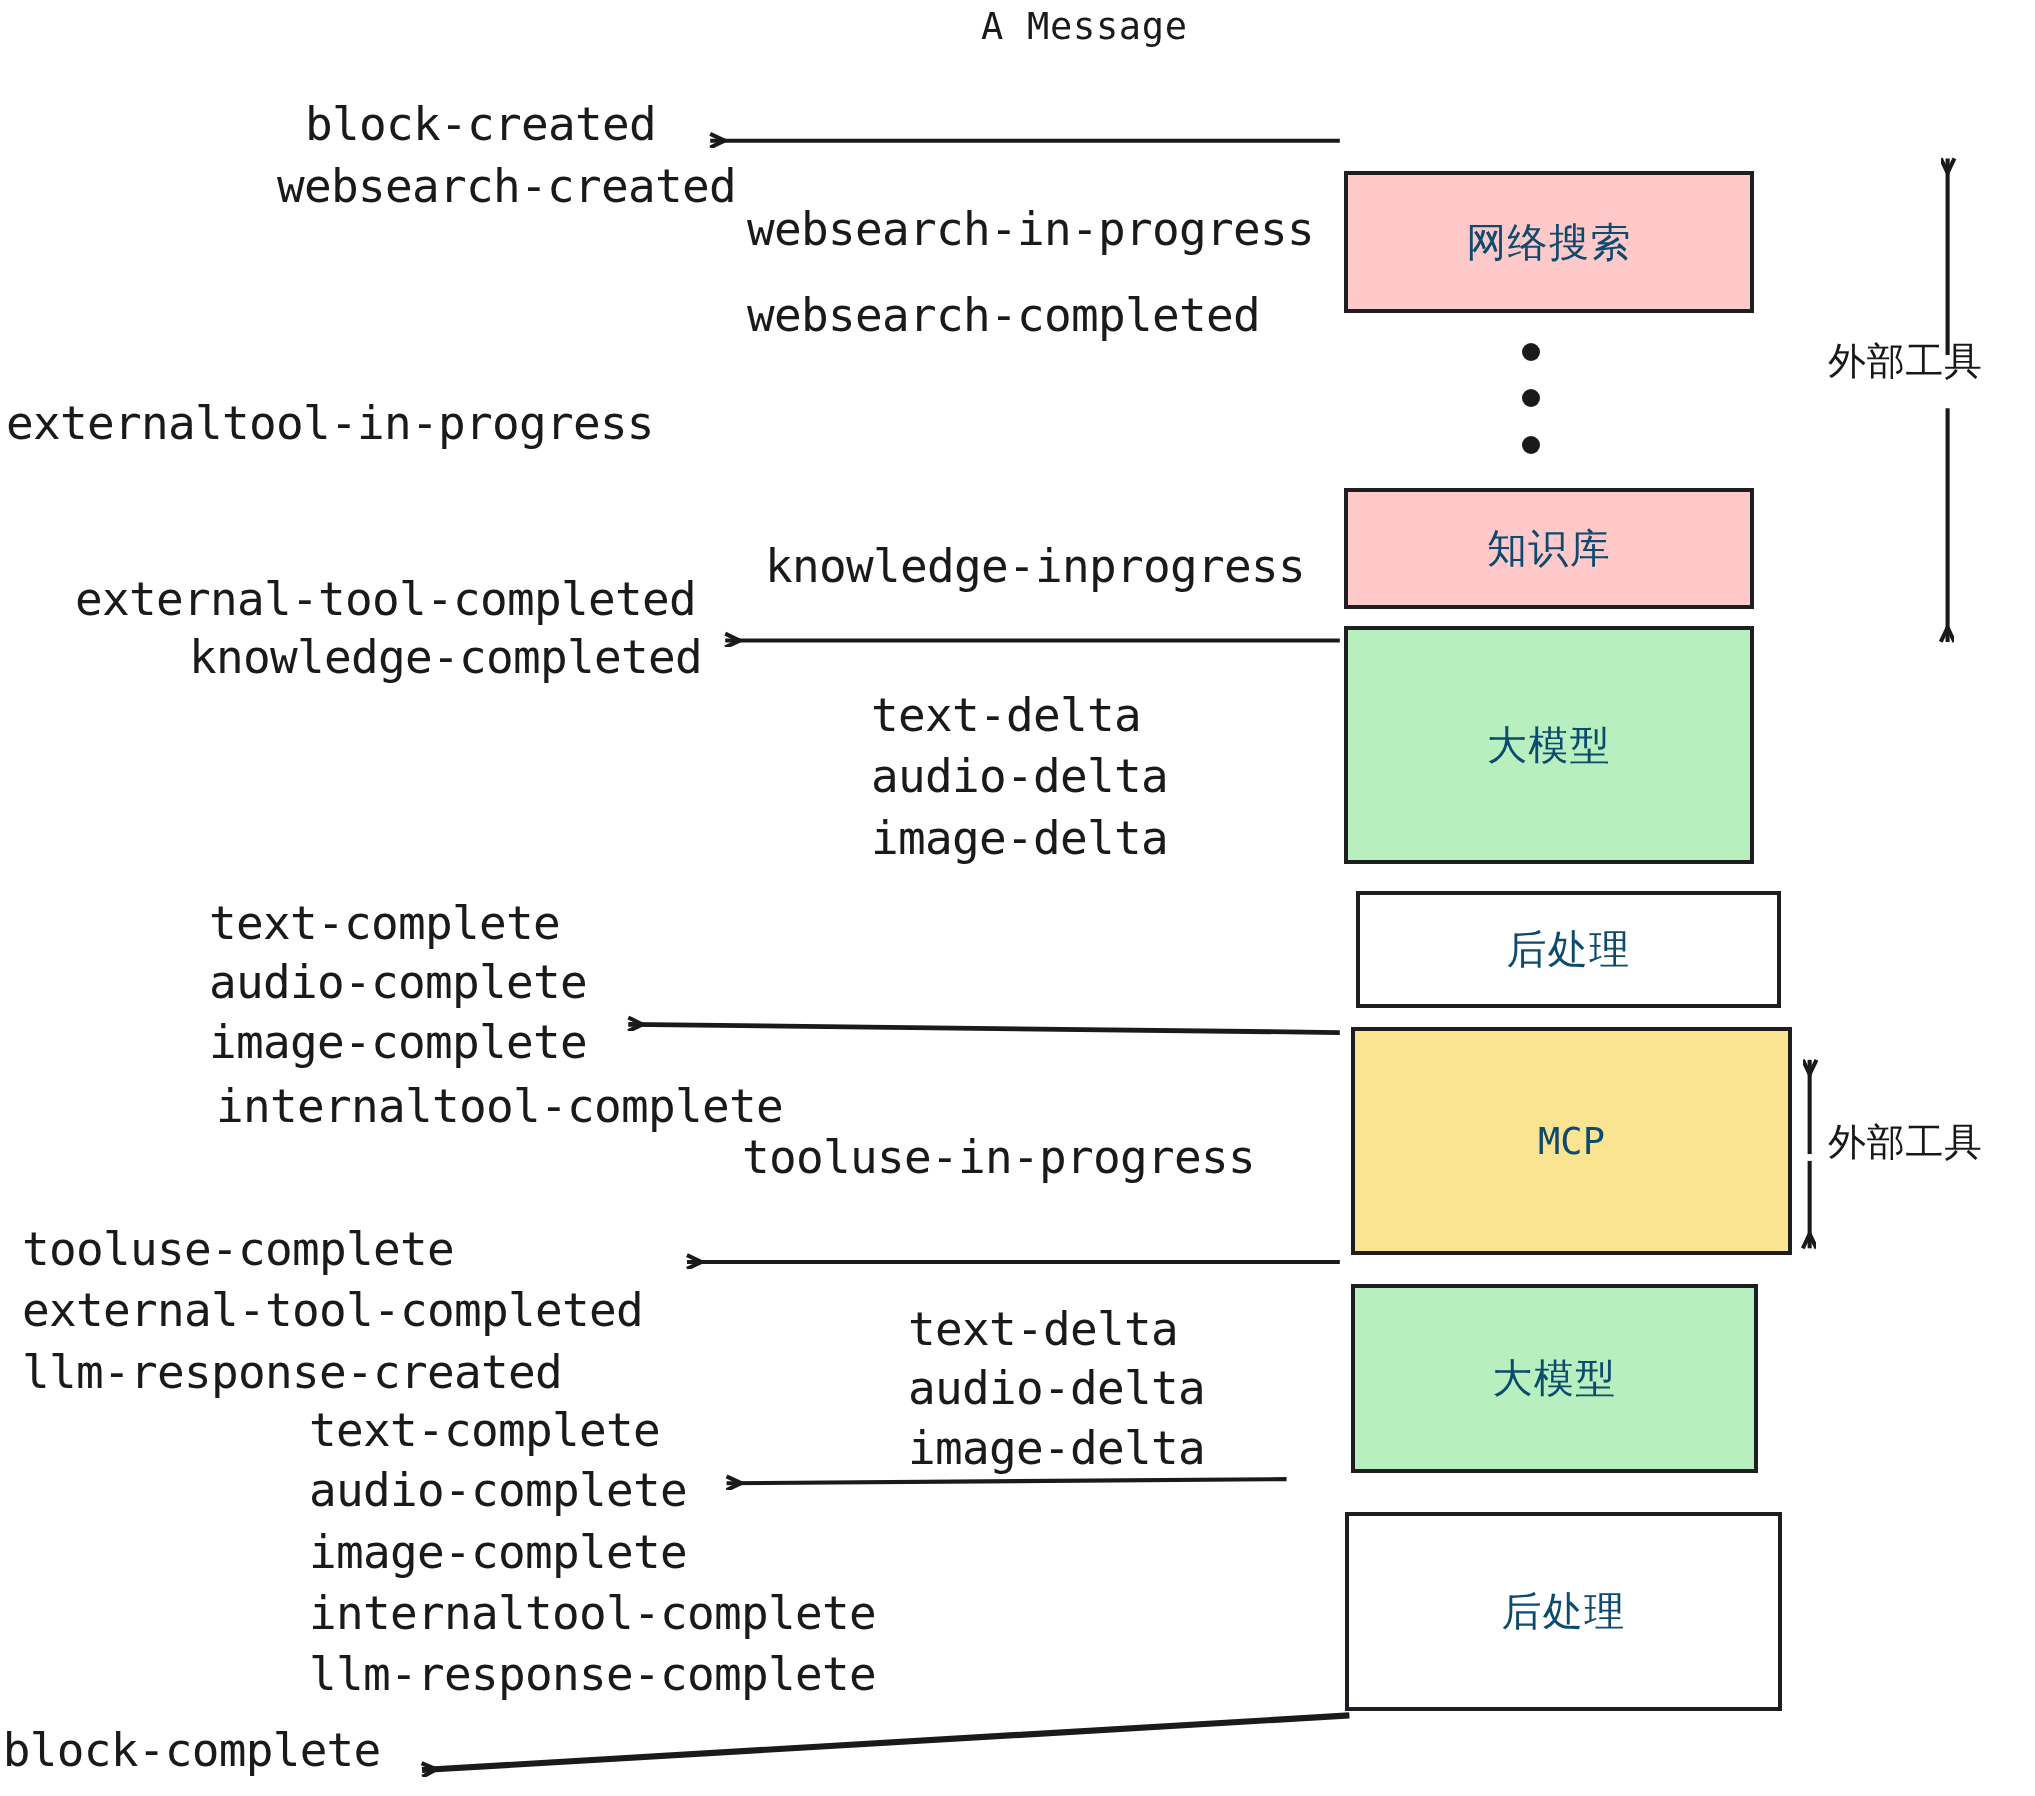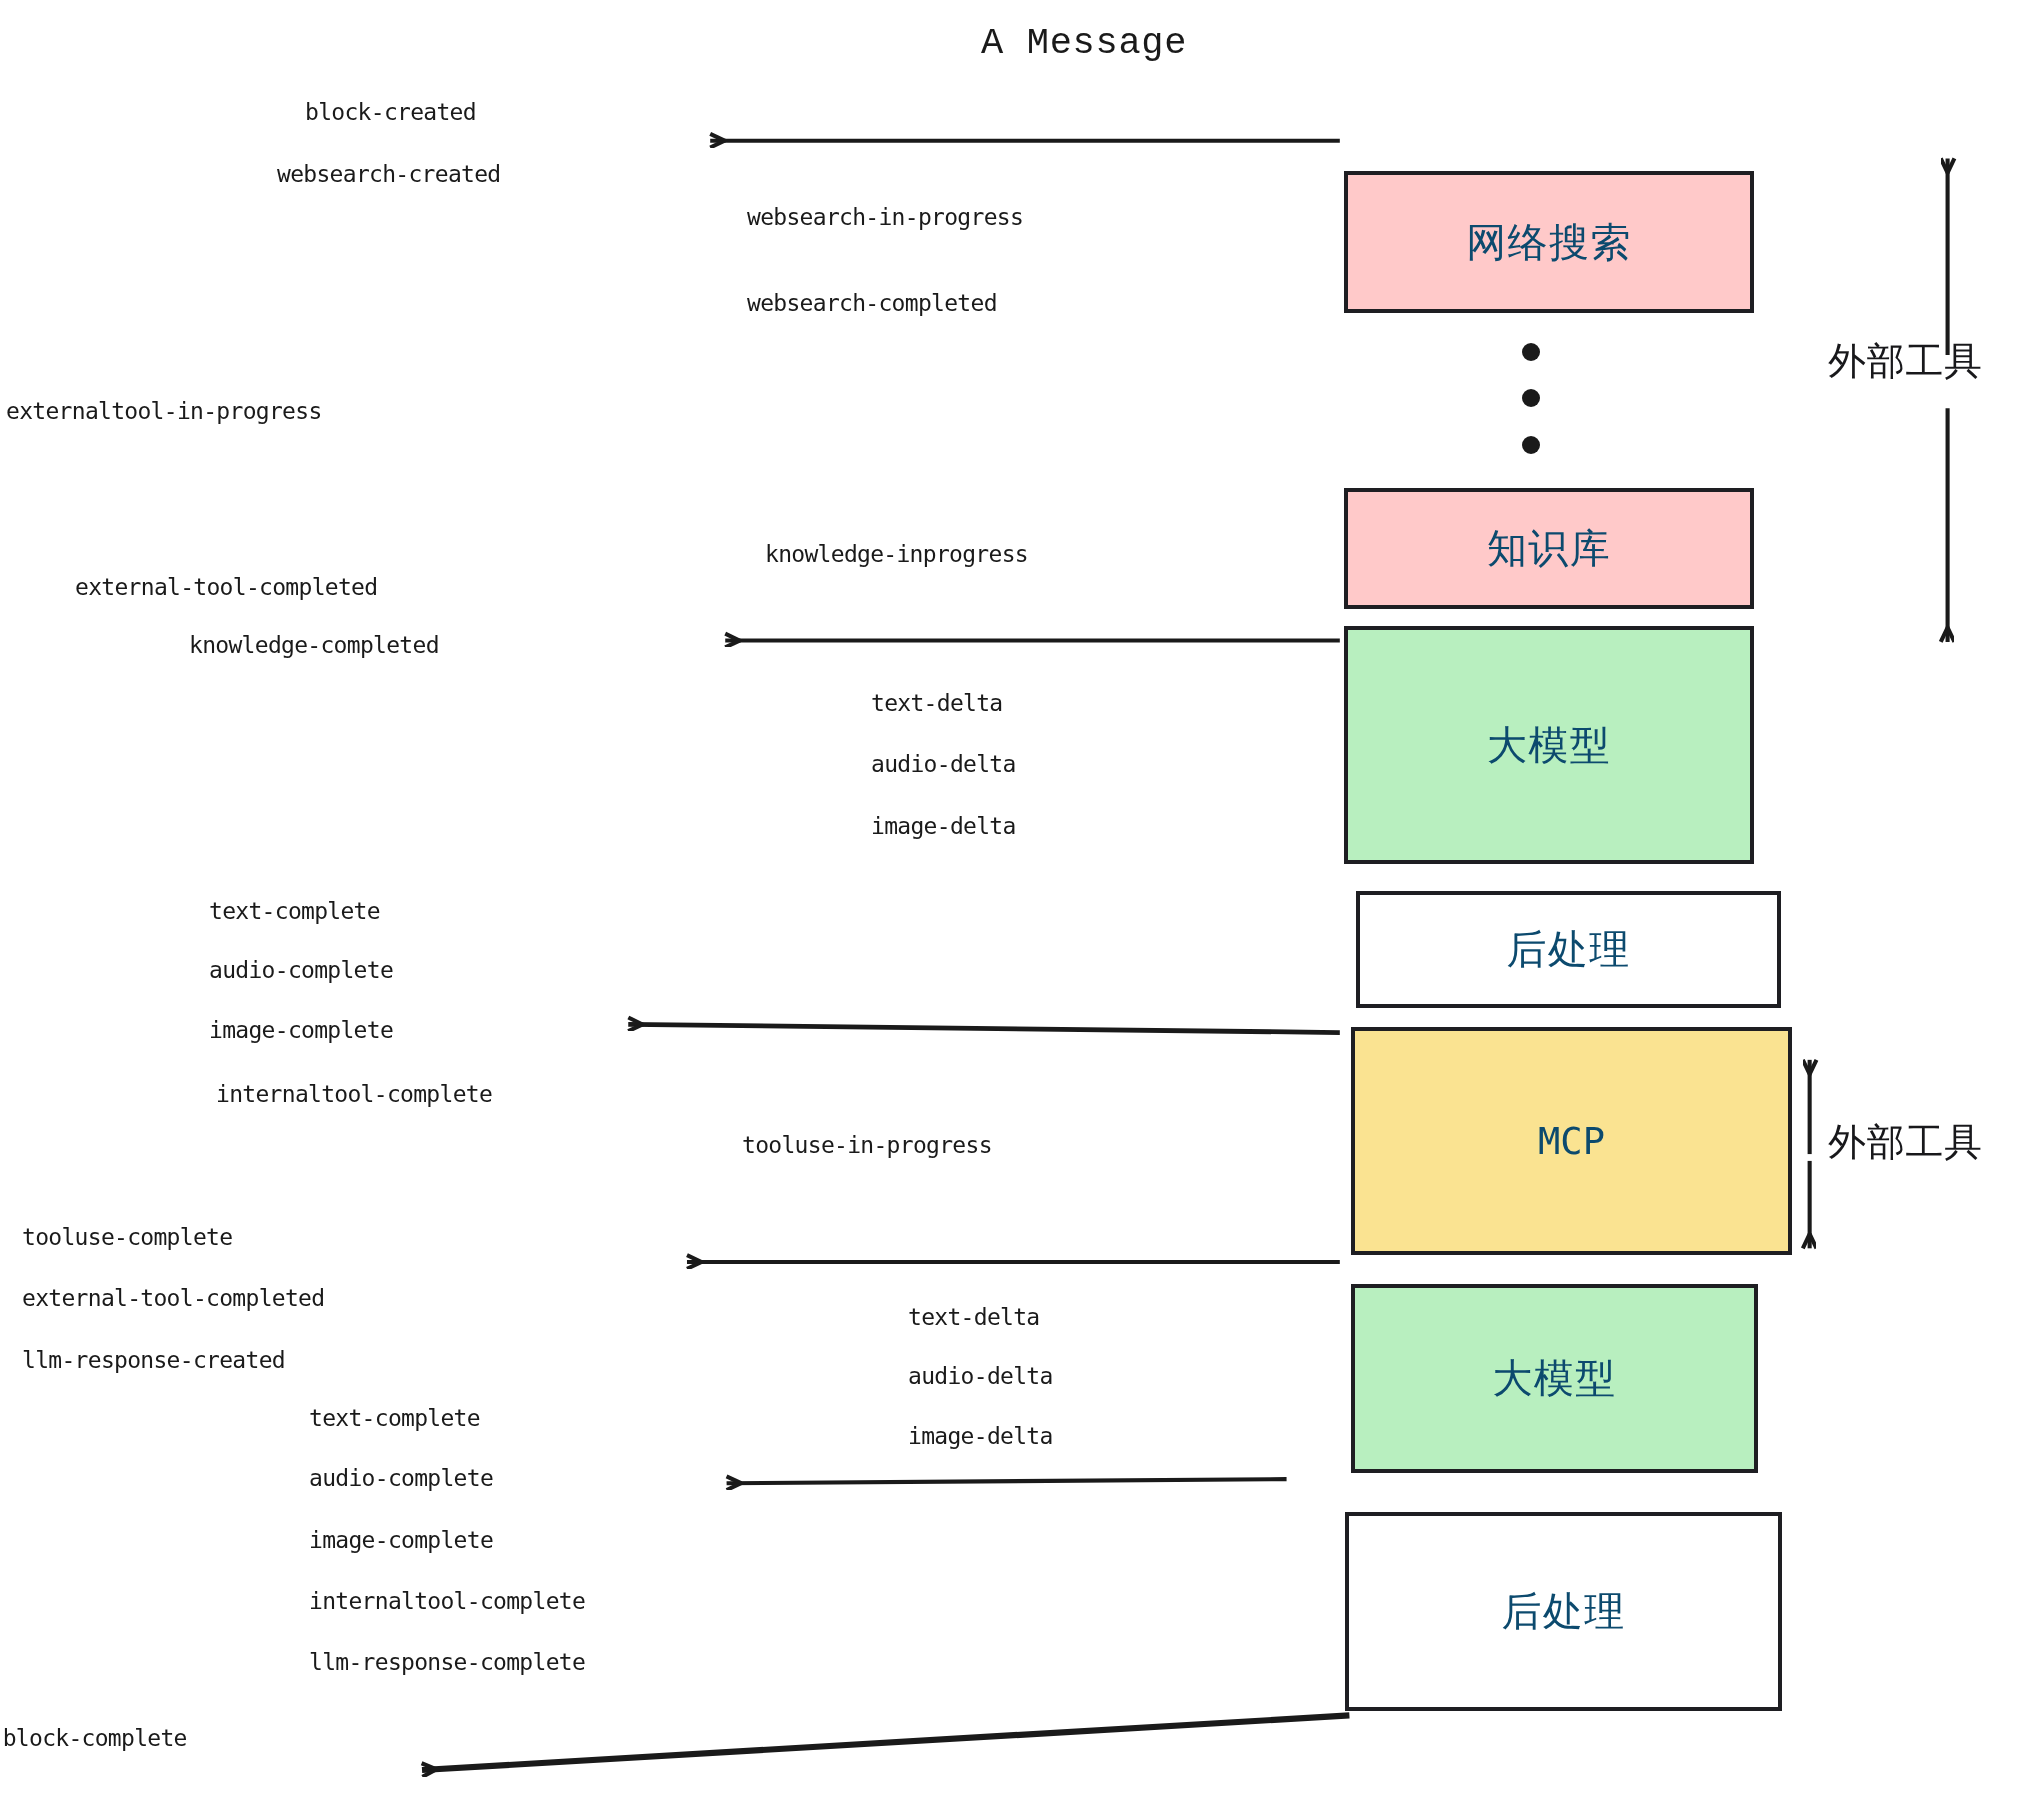--- a/index.html
+++ b/index.html
@@ -11,21 +11,21 @@
     position: relative;
     width: 2035px;
     height: 1796px;
     background: #ffffff;
     overflow: hidden;
     font-family: "DejaVu Sans Mono", monospace;
   }
   .evt {
     position: absolute;
     font-family: "DejaVu Sans Mono", monospace;
-    font-size: 23px;
+    font-size: 46px;
     letter-spacing: -0.7px;
     color: #1a1a1a;
     white-space: nowrap;
     line-height: 1;
   }
   .title {
     position: absolute;
     font-family: "DejaVu Sans Mono", monospace;
     font-size: 37px;
     color: #1a1a1a;
@@ -71,21 +71,21 @@
     width: 2035px;
     height: 1796px;
     pointer-events: none;
   }
 </style>
 </head>
 <body>
 
 <div id="canvas">
 
-  <div class="title" style="left:981px; top:22px;font-family:Liberation Mono, monospace;">A Message</div>
+  <div class="title" style="left:981px; top:5px;">A Message</div>
 
   <div class="node" style="left:1344px; top:171px; width:410px; height:142px; background:#FFC9C9;">
     <span>网络搜索</span>
   </div>
 
   <div class="node" style="left:1344px; top:488px; width:410px; height:121px; background:#FFC9C9;">
     <span>知识库</span>
   </div>
 
   <div class="node" style="left:1344px; top:626px; width:410px; height:238px; background:#B8EFBF;">

